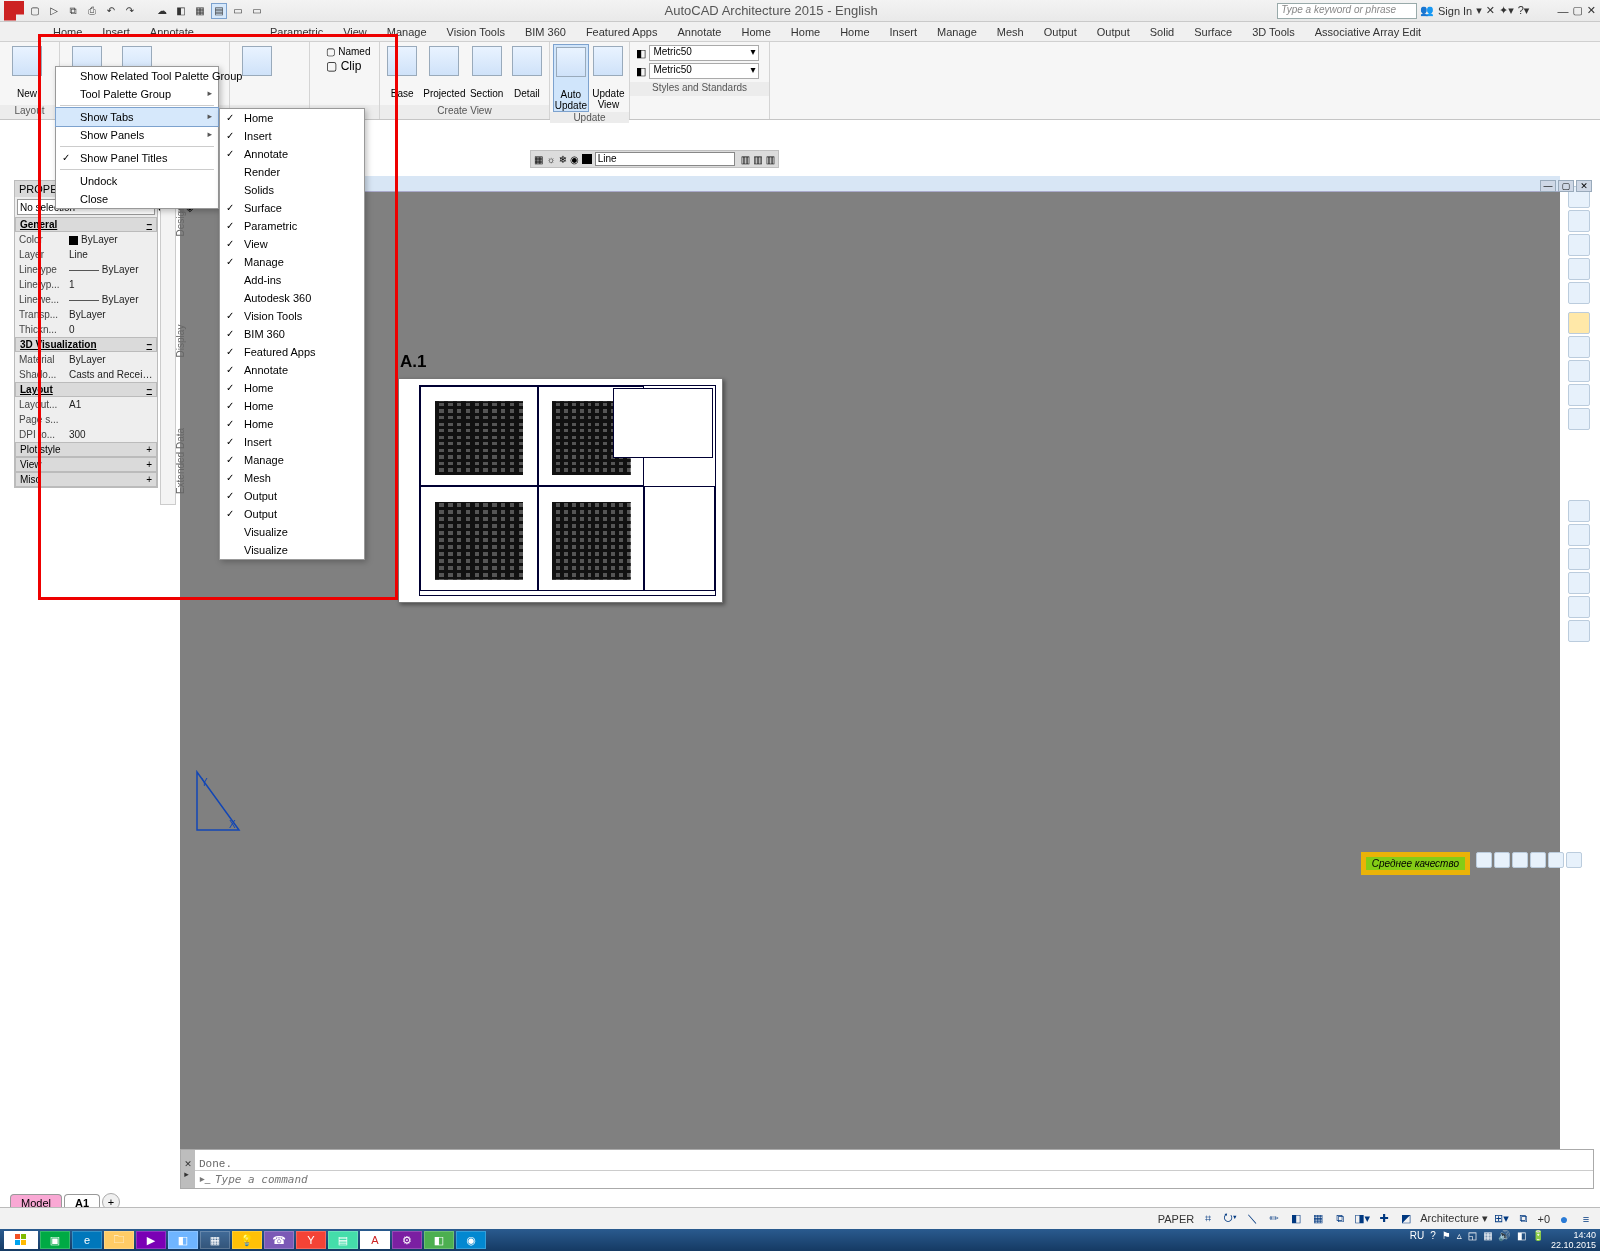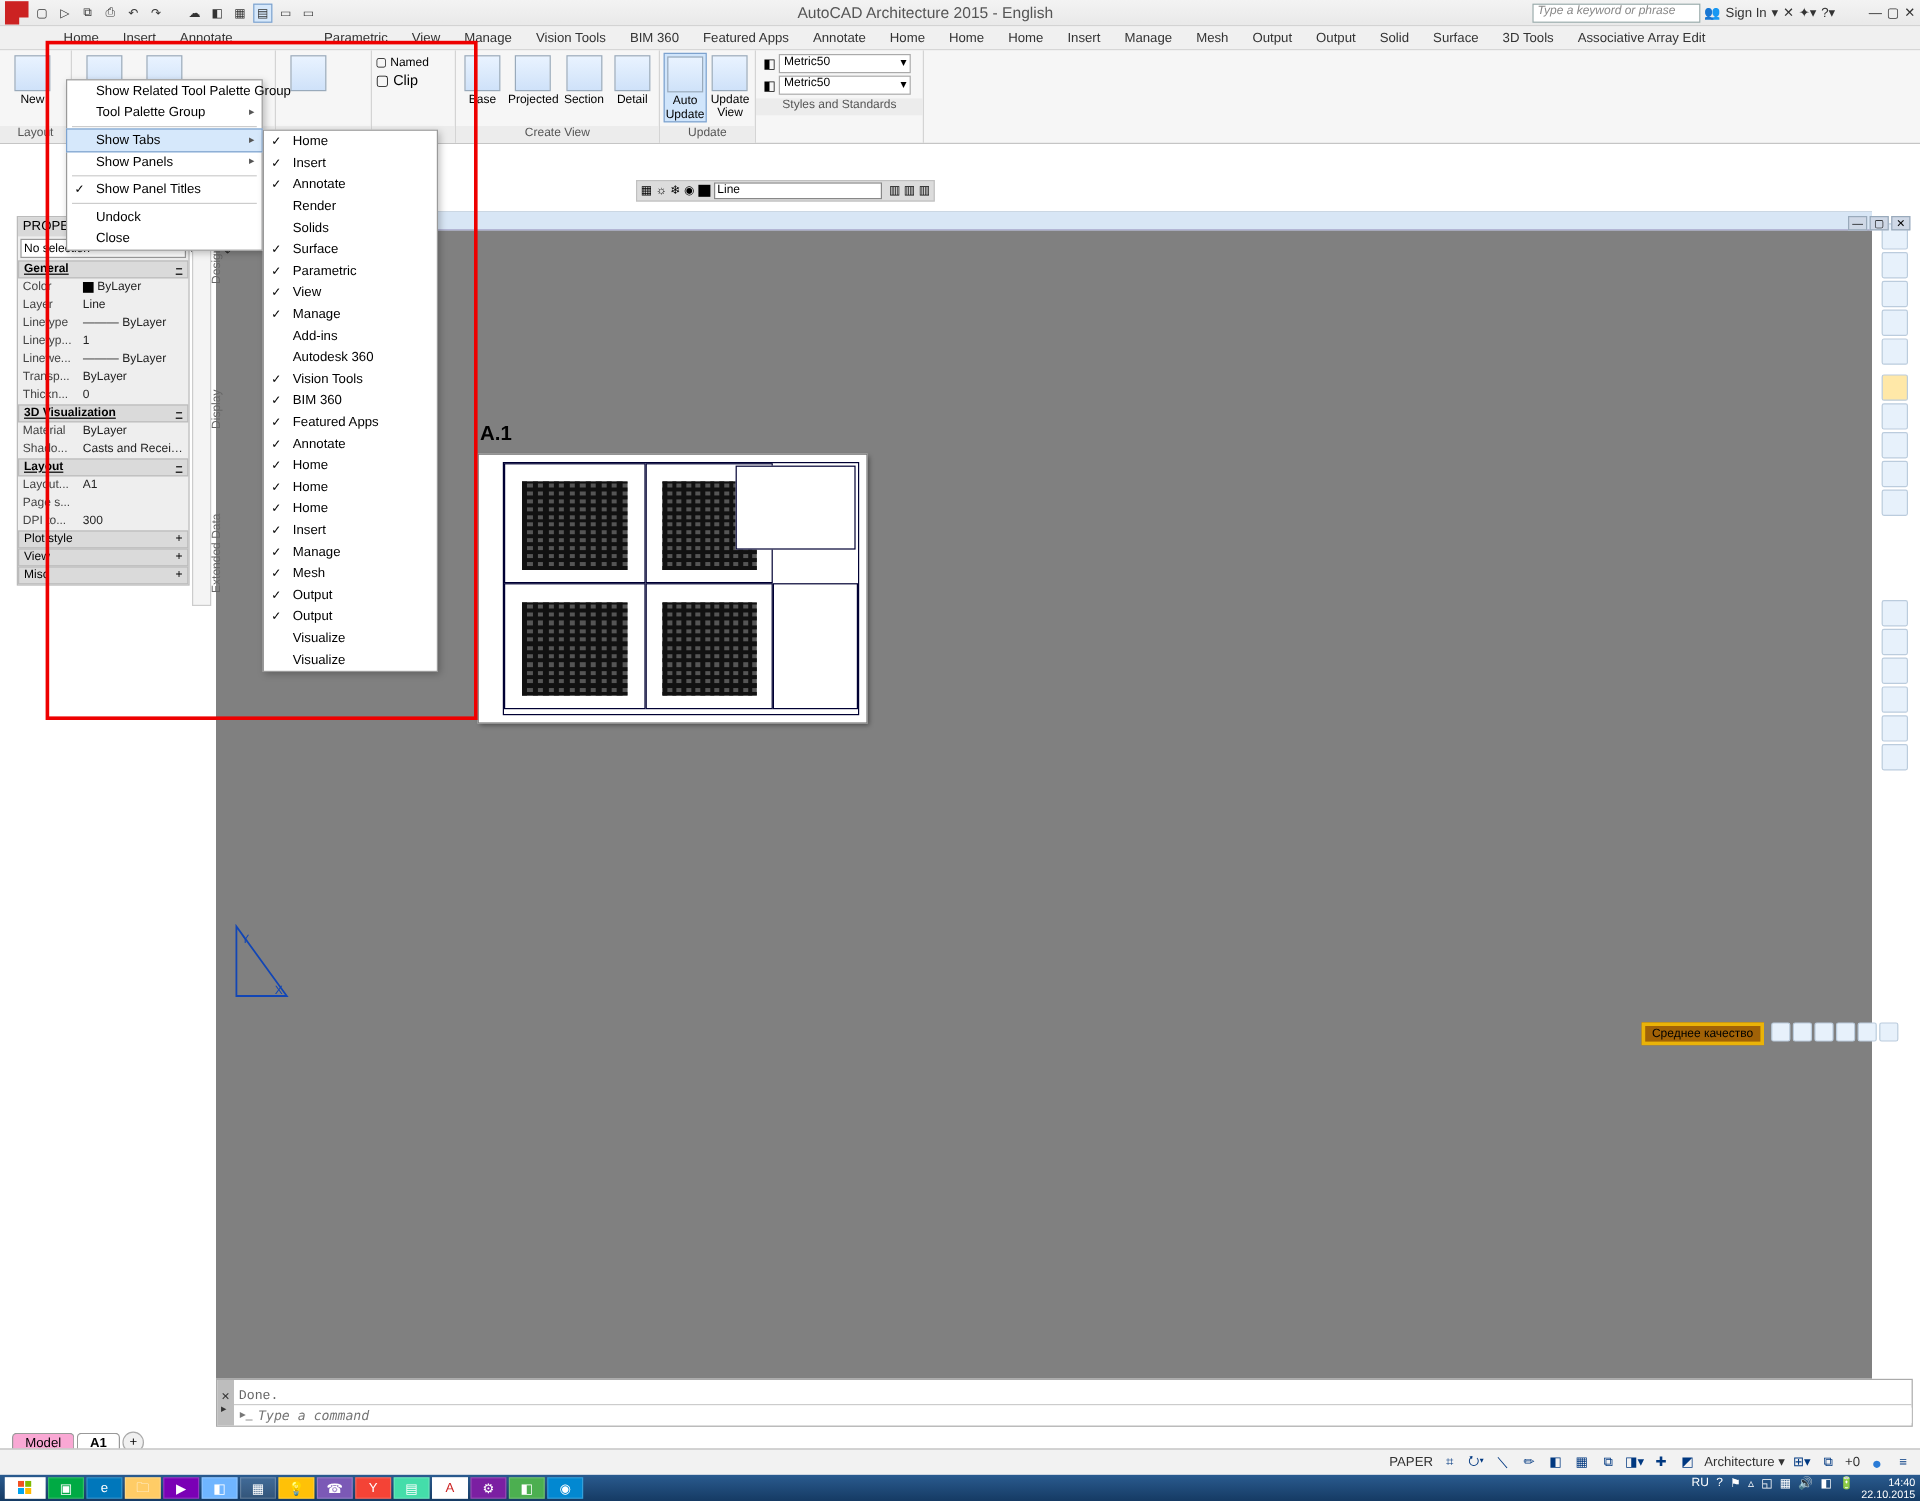--- a/index.html
+++ b/index.html
@@ -16,21 +16,21 @@
 
 
 .tab-row { height:20px; background:#f0f0f0; border-bottom:1px solid #d0d0d0; display:flex; align-items:flex-end; padding-left:44px; gap:2px; font-size:11px;}
 .tab { padding:2px 8px; color:#333; cursor:default; border:1px solid transparent;}
 
 
 .ribbon { height:78px; background:#f6f6f6; border-bottom:1px solid #c5c5c5; display:flex;}
 .panel { border-right:1px solid #d4d4d4; display:flex; flex-direction:column; position:relative; }
 .panel-body { flex:1; display:flex; align-items:flex-start; padding:2px 3px 0 3px; gap:2px;}
 .panel-footer { height:14px; text-align:center; font-size:10px; color:#555; background:#ececec;}
-.big-btn { width:48px; display:flex; flex-direction:column; align-items:center; gap:2px; padding-top:2px;}
+.big-btn { width:48px; display:flex; flex-direction:column; align-items:center; gap:12px; padding-top:2px;}
 .big-btn .ico { width:30px; height:30px; border:1px solid #9ab; background:linear-gradient(#e9f3ff,#cfe2f9); }
 .big-btn span { font-size:10px; text-align:center; line-height:11px; }
 .auto-update { background:#d0e5fb; border:1px solid #7da2ce; }
 .styles-inner { padding:3px 6px; display:flex; flex-direction:column; gap:2px;}
 .style-row { display:flex; align-items:center; gap:3px;}
 .style-sel { width:110px; height:16px; border:1px solid #aaa; background:#fff; font-size:10px; padding:0 3px;}
 .style-sel::after{content:"▾"; float:right;}
 
 
 .sec-bar { position:absolute; top:150px; left:530px; height:18px; background:#dcdcdc; display:flex; align-items:center; gap:3px; padding:0 3px; font-size:10px; border:1px solid #c0c0c0;}
@@ -95,36 +95,36 @@
 
 
 .lay-tabs { position:absolute; left:10px; bottom:40px; height:20px; display:flex; align-items:flex-end; gap:2px;}
 .lay-tab { padding:2px 10px; border:1px solid #999; border-bottom:none; border-radius:4px 4px 0 0; background:#f9a8d4; font-size:11px;}
 .lay-tab.act { background:#fff; font-weight:bold;}
 .lay-add { width:18px; height:18px; border-radius:50%; background:#f0f0f0; border:1px solid #aaa; text-align:center; font-size:11px; line-height:16px;}
 
 
 .status { position:absolute; left:0; right:0; bottom:22px; height:22px; background:#f2f2f2; border-top:1px solid #bbb; display:flex; align-items:center; justify-content:flex-end; padding:0 6px; gap:6px; font-size:11px; color:#333;}
 .st-btn { width:16px; height:16px; display:flex; align-items:center; justify-content:center; color:#003880;}
-.quality-pill { position:absolute; right:110px; top:-20px; background:#a16207; border:3px solid #eab308; padding:1px 6px; font-size:10px;}
+.quality-pill { position:absolute; right:110px; top:-20px; background:#84cc16; border:5px solid #eab308; padding:1px 6px; font-size:10px;font-style:italic;}
 
 
 .taskbar { position:absolute; left:0; right:0; bottom:0; height:22px; background:linear-gradient(#2a5b8f,#153a63); display:flex; align-items:center; justify-content:space-between; padding:0 4px; color:#fff; font-size:10px;}
 .tb-left { display:flex; gap:2px; align-items:center;}
 .tb-btn { width:30px; height:18px; background:rgba(255,255,255,.12); border:1px solid rgba(255,255,255,.2); display:flex; align-items:center; justify-content:center; font-size:11px;}
 .tb-btn.start{ width:34px; background:#fff; }
 .tb-btn.start svg{height:12px;}
 .tb-right { display:flex; align-items:flex-start; gap:6px;}
 .tb-clock { text-align:right; line-height:10px; font-size:9px;}
 
 .win-ctrl { position:absolute; top:42px; right:8px; display:flex; gap:2px;}
 .win-ctrl div{ width:16px; height:12px; background:#cfd8e6; border:1px solid #9ab; text-align:center; font-size:9px; line-height:10px;}
 
 
-.mini-sect{ background:#dadada; border:1px solid #bbb; padding:1px 4px; display:flex; justify-content:space-between; align-items:center;} .col{flex-direction:column;}
+.mini-sect{ background:#dadada; border:1px solid #bbb; padding:1px 4px; display:flex; justify-content:space-between; align-items:center;} .col{flex-direction:column;margin-left:13px;}
 </style>
 </head>
 <body>
 
 <div class="qat-row">
   <div class="app-icon"></div>
   <div class="qat-btn">▢</div>
   <div class="qat-btn">▷</div>
   <div class="qat-btn">⧉</div>
   <div class="qat-btn">⎙</div>

